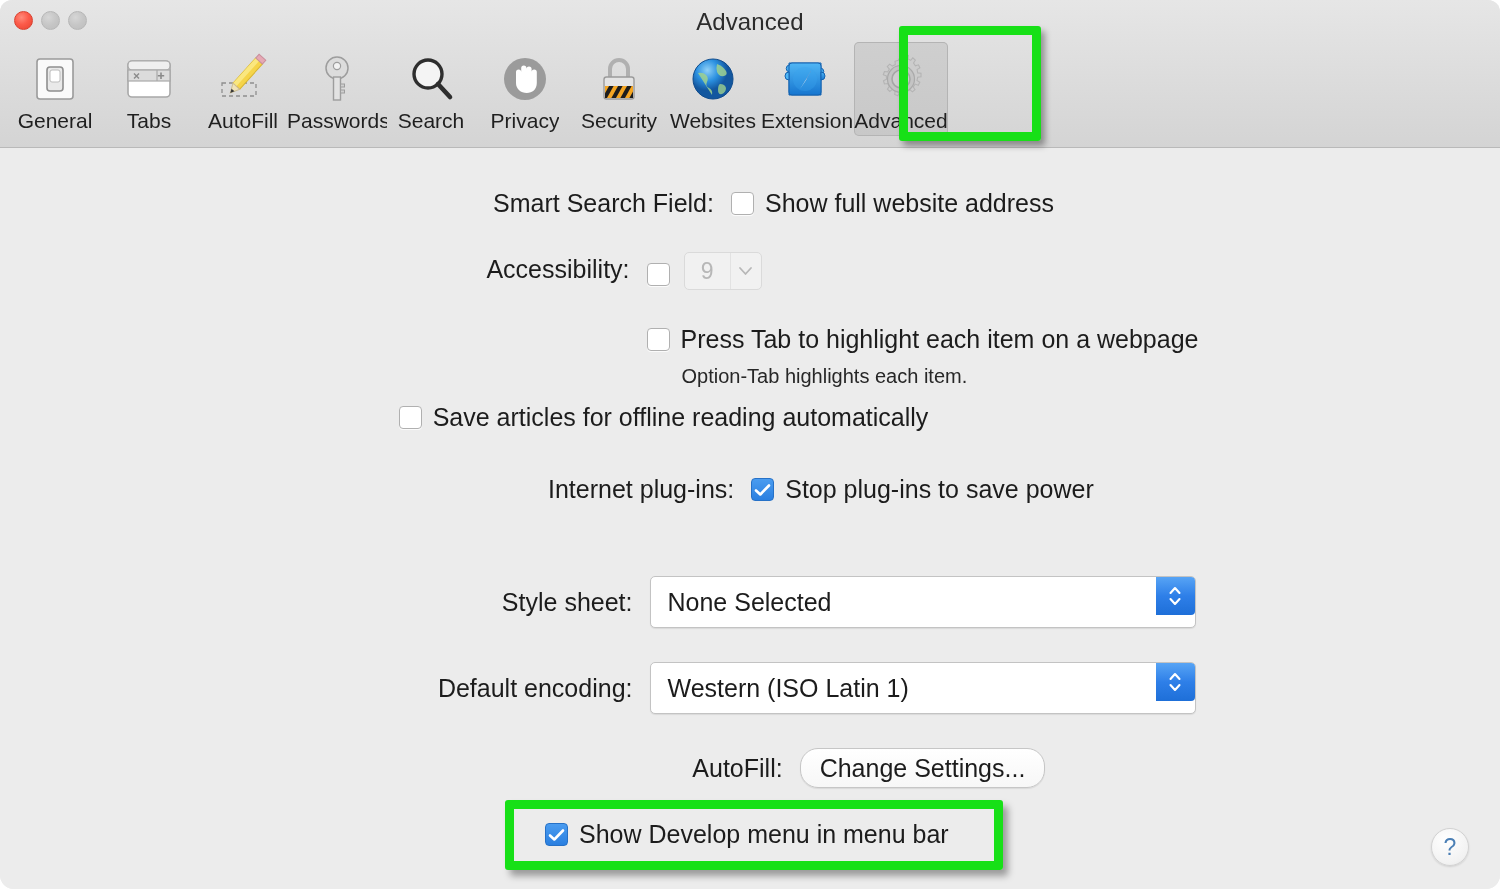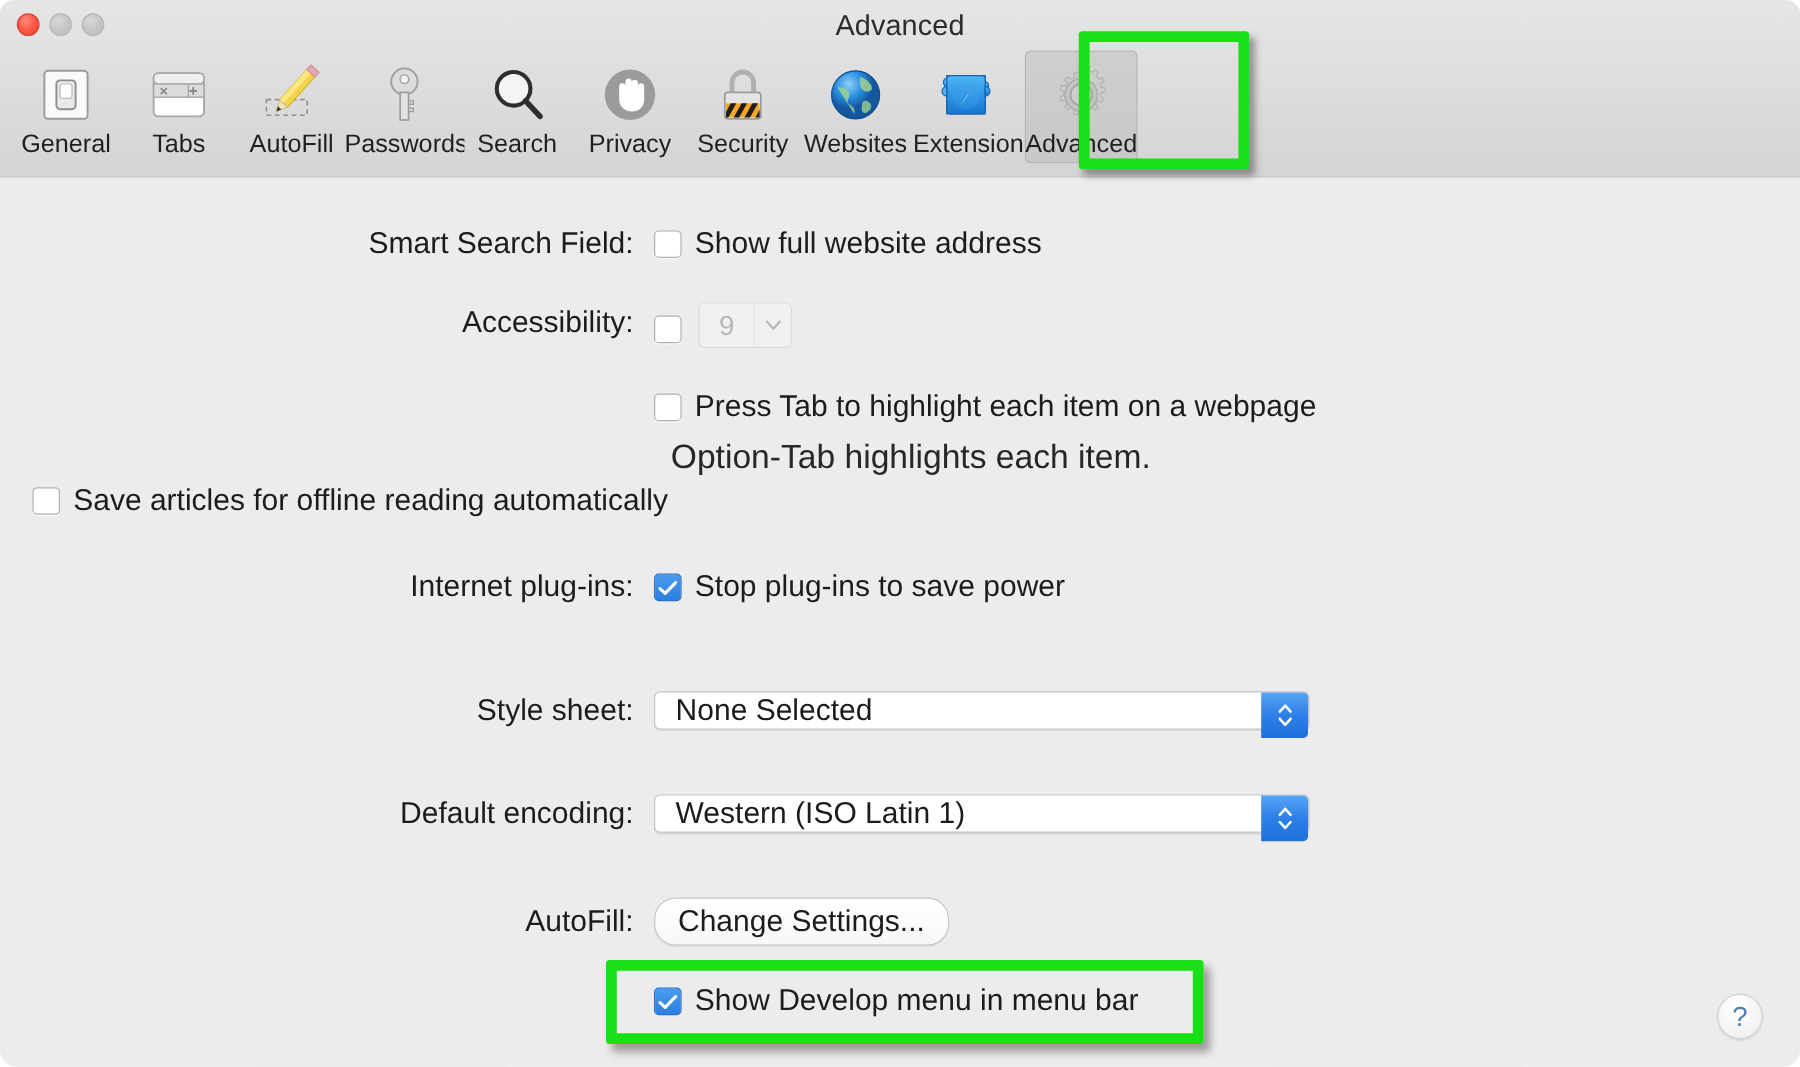--- a/index.html
+++ b/index.html
@@ -127,20 +127,21 @@
   .content {
     position: relative;
     height: 741px;
     background: #ececec;
   }
 
   .row {
     position: absolute;
     display: flex;
     align-items: flex-start;
+    justify-content: center;
   }
   .rlabel {
     font-size: 25px;
     color: #1c1c1c;
     text-align: right;
     white-space: nowrap;
   }
   .rbody {
     display: flex;
     flex-direction: column;
@@ -149,23 +150,23 @@
     display: flex;
     align-items: center;
     white-space: nowrap;
   }
   .cbtext {
     font-size: 25px;
     color: #1c1c1c;
     margin-left: 11px;
   }
   .subtext {
-    font-size: 28px;
+    font-size: 20px;
     color: #272727;
-    margin-left: 14px;
+    margin-left: 35px;
     margin-top: 11px;
     white-space: nowrap;
   }
 
   
   .cb {
     width: 23px;
     height: 23px;
     border-radius: 4px;
     box-sizing: border-box;
@@ -214,21 +215,21 @@
     align-items: center;
     justify-content: center;
     border-left: 1px solid #e2e2e2;
     color: #b7b7b7;
   }
 
   
   .popup {
     position: relative;
     width: 546px;
-    height: 32px;
+    height: 52px;
     background: #ffffff;
     border: 1px solid #c3c3c3;
     border-radius: 5px;
     box-sizing: border-box;
     display: flex;
     align-items: center;
     box-shadow: 0 1px 1px rgba(0,0,0,0.08);
   }
   .popup .ptext {
     font-size: 25px;

